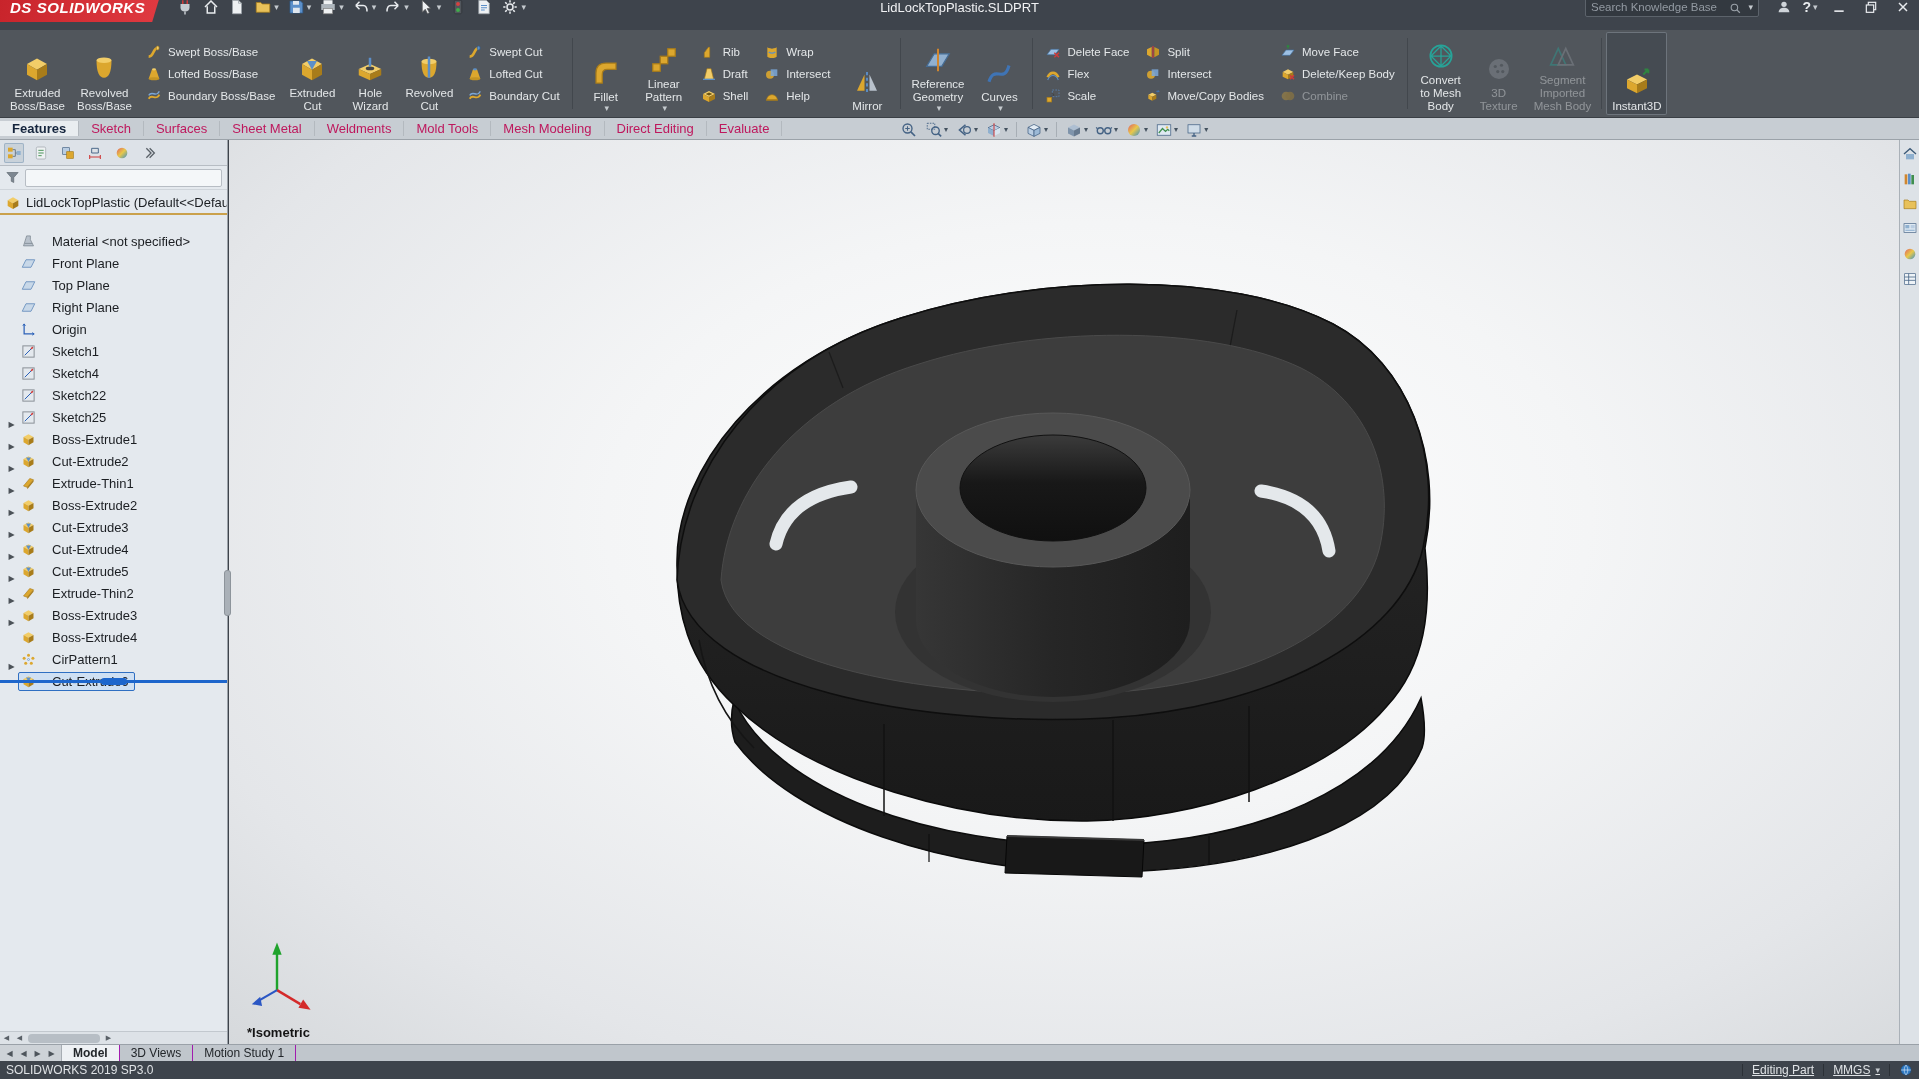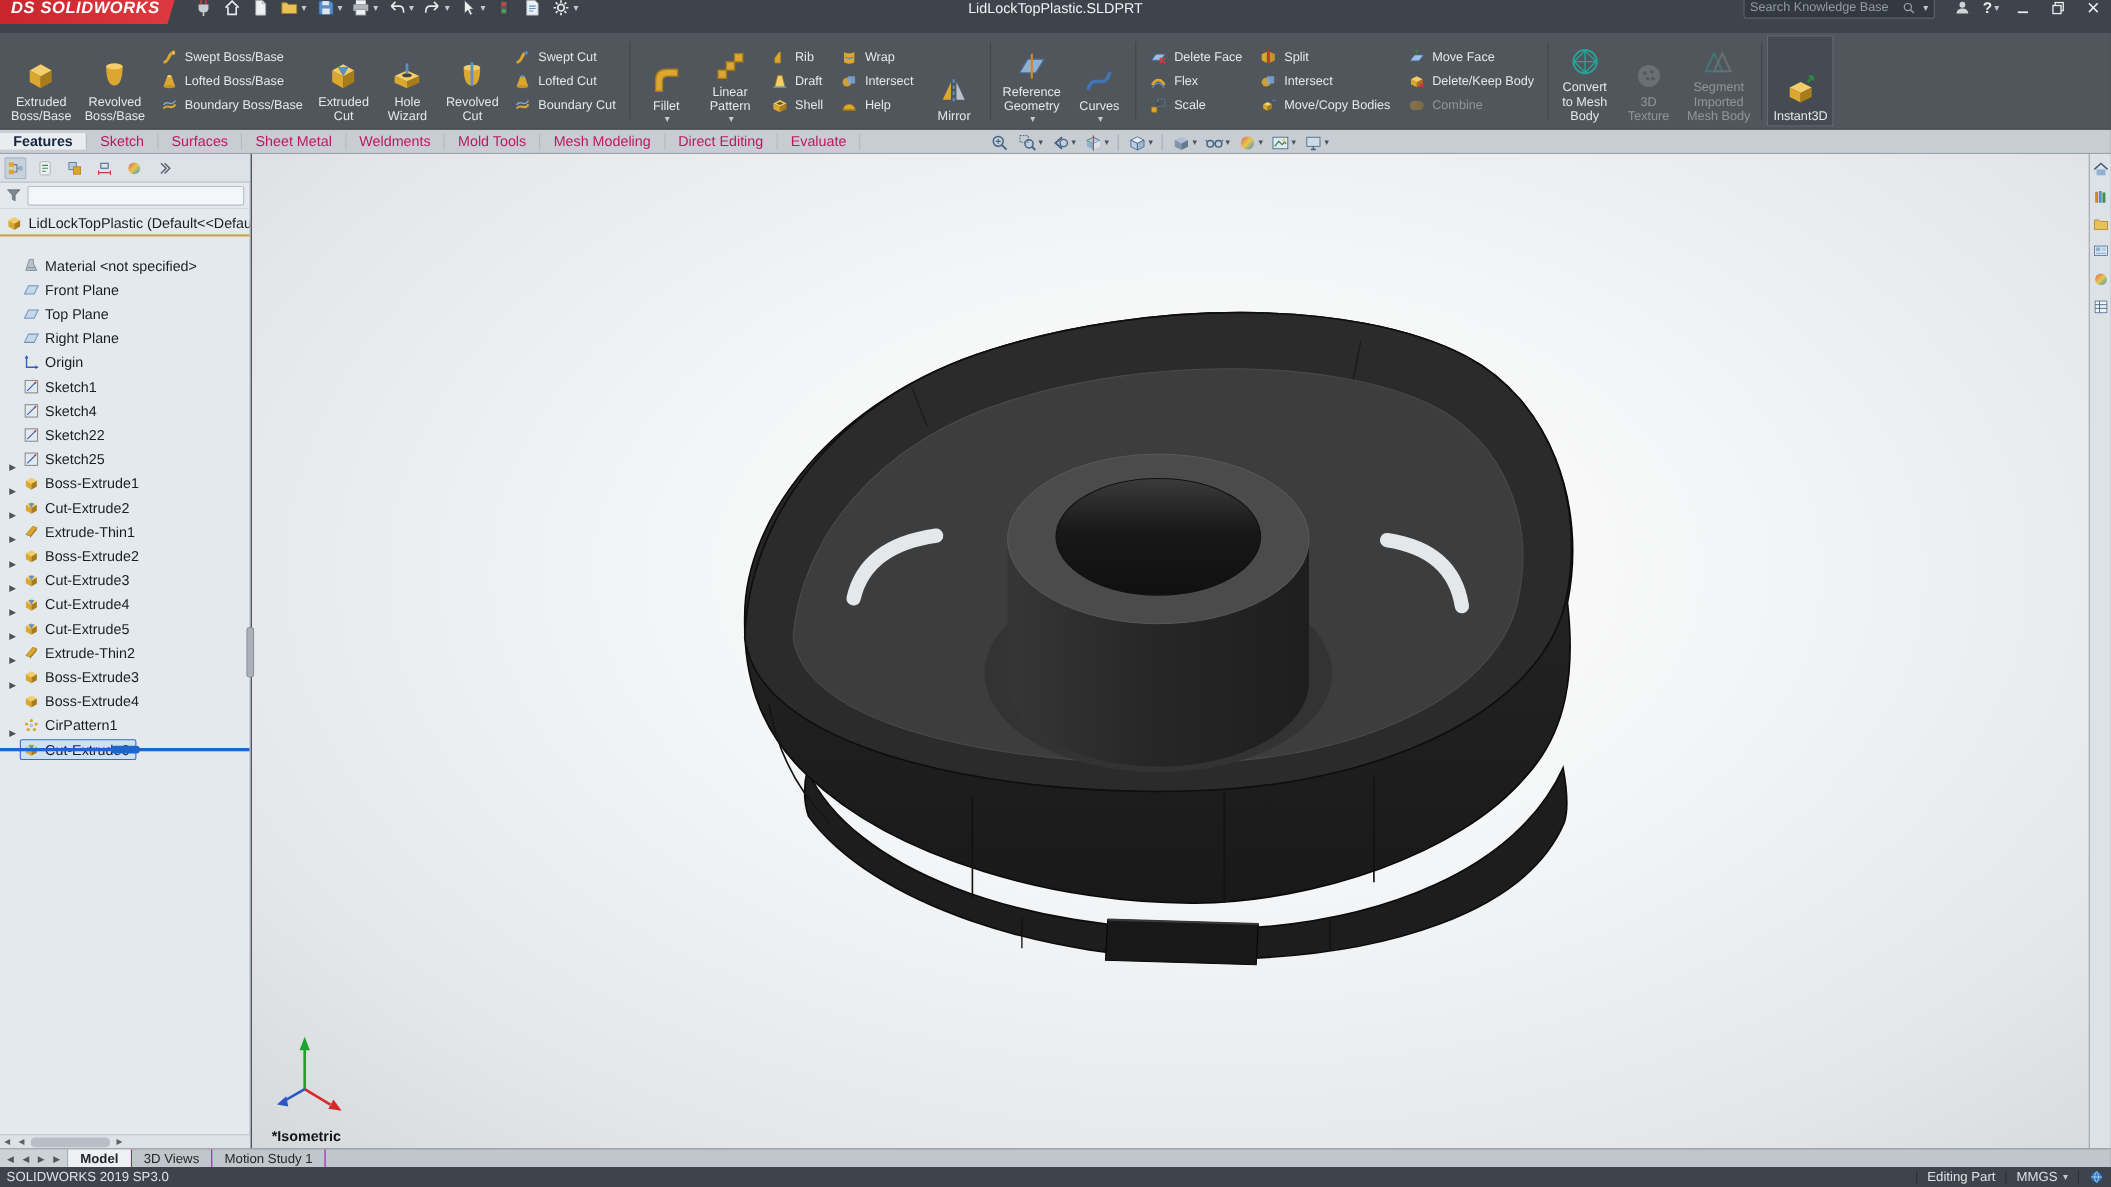--- a/index.html
+++ b/index.html
@@ -63,21 +63,21 @@
 .lp-tab .ico{width:16px;height:16px;}
 .lp-tab.active{background:#c9d2da;box-shadow:inset 0 0 0 1px #9fb3c6;}
 .lp-filter{height:24px;display:flex;align-items:center;padding:2px 5px;gap:5px;border-bottom:1px solid #cfd5db;flex:none;}
 .lp-filter .ico{width:15px;height:15px;}
 .filter-box{flex:1;height:18px;background:#f4f7f9;border:1px solid #b7bdc4;border-radius:2px;}
 .lp-tree{flex:1;overflow:hidden;padding-top:2px;position:relative;font-size:13px;color:#1b1e22;}
 .tree-root{display:flex;align-items:center;gap:5px;height:23px;padding-left:5px;border-bottom:2px solid #caa14c;white-space:nowrap;overflow:hidden;}
 .tree-root .ico{width:16px;height:16px;flex:none;}
 .trow{display:flex;align-items:center;height:22px;padding-left:5px;white-space:nowrap;}
 .trow .arrow{width:13px;font-size:8px;color:#4c5258;text-align:center;flex:none;}
-.tlabelbox{display:flex;align-items:center;gap:5px;padding:1px 5px 1px 2px;border-radius:2px;border:1px solid transparent;margin-top:30px;}
+.tlabelbox{display:flex;align-items:center;gap:16px;padding:1px 5px 1px 2px;border-radius:2px;border:1px solid transparent;margin-top:30px;}
 .tlabelbox .ico{width:15px;height:15px;flex:none;}
 .tlabelbox.sel{background:#cfe0f3;border-color:#2f6fc2;}
 .rollback{height:3px;background:#1d66cc;margin-top:3px;position:relative;}
 .rollback::after{content:"";position:absolute;left:50%;top:-2px;width:26px;height:7px;transform:translateX(-50%);background:#1d66cc;border-radius:3px;}
 .lp-hscroll{height:13px;background:#dde2e7;border-top:1px solid #c2c8ce;display:flex;align-items:center;flex:none;}
 .hs-btn{width:13px;height:13px;font-size:7px;color:#5a6168;display:flex;align-items:center;justify-content:center;}
 .hs-thumb{width:72px;height:9px;background:#b7bec5;border-radius:4px;margin:0 2px;}
 .split-handle{position:absolute;left:224px;top:430px;width:7px;height:46px;background:#aab1b8;border:1px solid #8d949b;border-radius:3px;z-index:6;}
 
 
@@ -92,21 +92,21 @@
 .ts-btn{width:17px;height:17px;display:flex;align-items:center;justify-content:center;}
 .ts-btn .ico{width:16px;height:16px;}
 
 
 .bottomtabs{position:absolute;left:0;right:0;bottom:18px;height:17px;background:#c0c6cc;display:flex;align-items:stretch;border-top:1px solid #9aa1a8;font-size:12px;z-index:8;}
 .bt-nav{display:flex;align-items:center;padding:0 3px;gap:1px;background:#cdd2d7;border-right:1px solid #a7adb3;}
 .bt-nav .nv{font-size:8px;color:#4e555c;width:13px;text-align:center;}
 .bt-tab{padding:0 11px;display:flex;align-items:center;color:#22262a;border-right:1px solid #a21caf;}
 .bt-tab.active{background:#eef1f4;font-weight:bold;}
 .statusbar{position:absolute;left:0;right:0;bottom:0;height:18px;background:#3e444c;color:#dfe2e5;display:flex;align-items:center;font-size:12px;padding:0 6px;z-index:8;}
-.sb-right{margin-left:auto;display:flex;align-items:center;gap:9px;}
+.sb-right{margin-left:auto;display:flex;align-items:center;gap:9px;text-decoration:underline;}
 .sb-sep{width:1px;height:12px;background:#2b3036;}
 .sb-units{display:flex;align-items:center;gap:3px;}
 .sb-globe{width:14px;height:14px;display:block;}
 .sb-globe svg{width:100%;height:100%;display:block;}
 </style>
 </head>
 <body>
 
 <div class="window">
 

